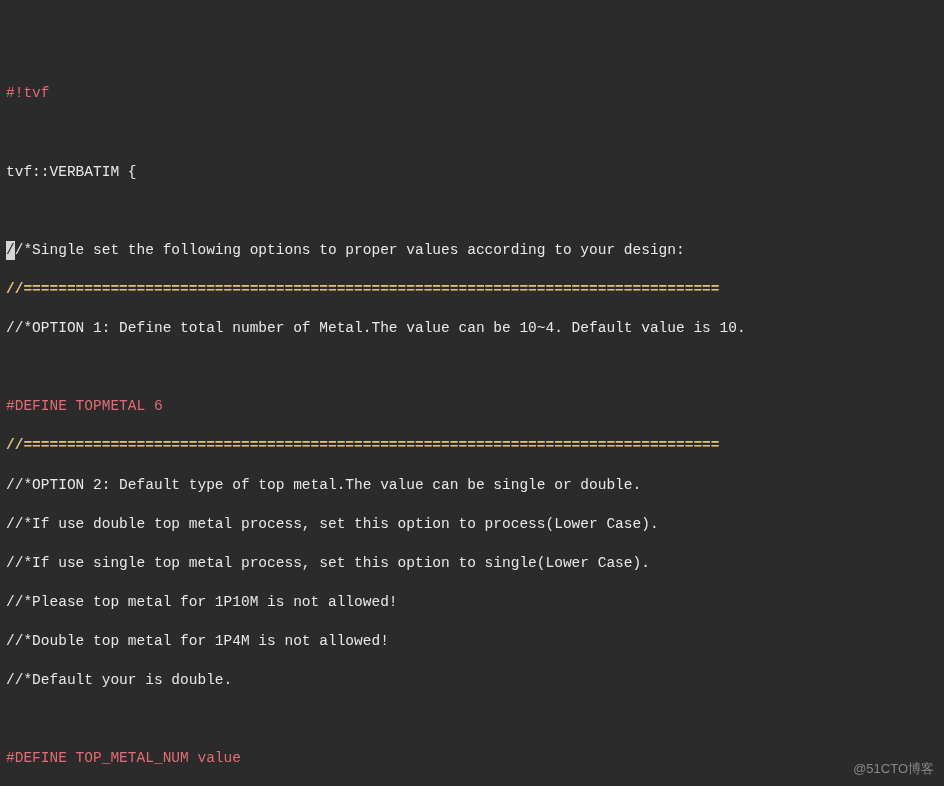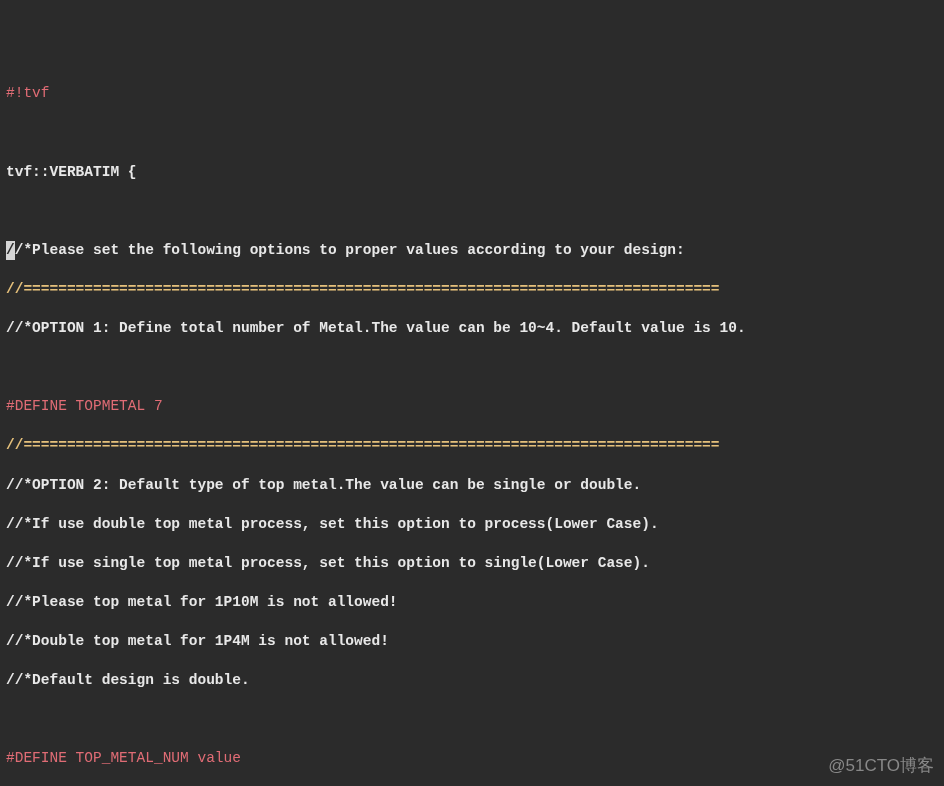--- a/index.html
+++ b/index.html
@@ -11,57 +11,57 @@
     color: #d4d4d4;
     padding: 6px 0 6px 6px;
     width: 944px;
     height: 786px;
     overflow: hidden;
     white-space: pre;
     position: relative;
   }
   .line { display: block; }
   .red    { color: #e06c75; }
-  .white  { color: #e8e8e8; font-weight: bold; }
+  .white  { color: #e8e8e8; }
   .yellow { color: #e5c07b; font-weight: 600; }
   .cursor {
     background: #d4d4d4;
     color: #2b2b2b;
     display: inline-block;
   }
   .watermark {
     position: absolute;
     right: 10px;
     bottom: 8px;
-    font-size: 17px;
+    font-size: 13px;
     color: #888;
     font-family: sans-serif;
   }
 </style>
 </head>
 <body>
 
 
 
 <div class="line red">#!tvf</div>
 <div class="line"> </div>
 <div class="line white">tvf::VERBATIM {</div>
 <div class="line"> </div>
-<div class="line white"><span class="cursor">/</span><span>/*Please set the following options to proper values according to your design:</span></div>
+<div class="line white"><span class="cursor">/</span><span>/*Single set the following options to proper values according to your design:</span></div>
 <div class="line yellow">//================================================================================</div>
 <div class="line white">//*OPTION 1: Define total number of Metal.The value can be 10~4. Default value is 10.</div>
 <div class="line"> </div>
-<div class="line red">#DEFINE TOPMETAL 7</div>
+<div class="line red">#DEFINE TOPMETAL 6</div>
 <div class="line yellow">//================================================================================</div>
 <div class="line white">//*OPTION 2: Default type of top metal.The value can be single or double.</div>
 <div class="line white">//*If use double top metal process, set this option to process(Lower Case).</div>
 <div class="line white">//*If use single top metal process, set this option to single(Lower Case).</div>
 <div class="line white">//*Please top metal for 1P10M is not allowed!</div>
 <div class="line white">//*Double top metal for 1P4M is not allowed!</div>
-<div class="line white">//*Default design is double.</div>
+<div class="line white">//*Default your is double.</div>
 <div class="line"> </div>
 <div class="line red">#DEFINE TOP_METAL_NUM value</div>
 
 
 
 
 
 
 
 

